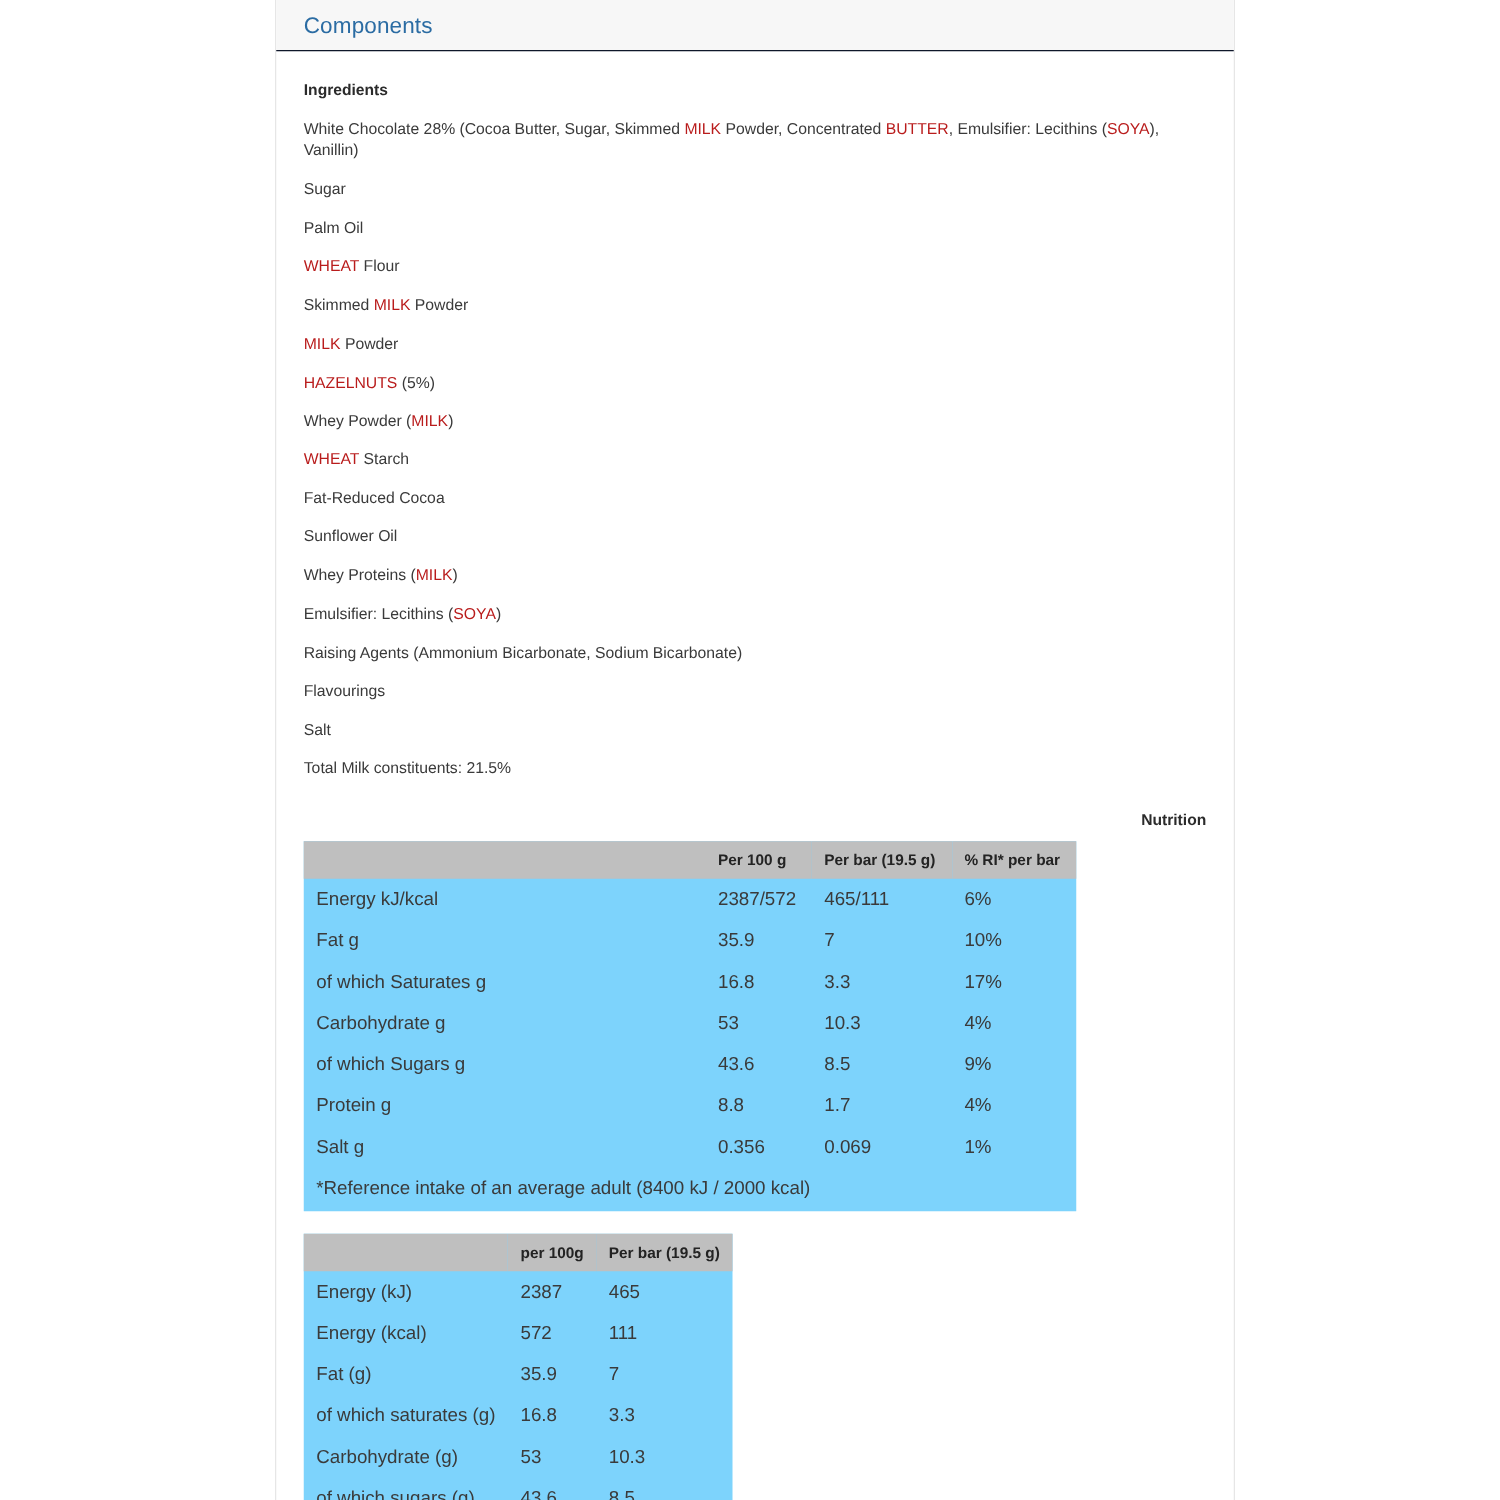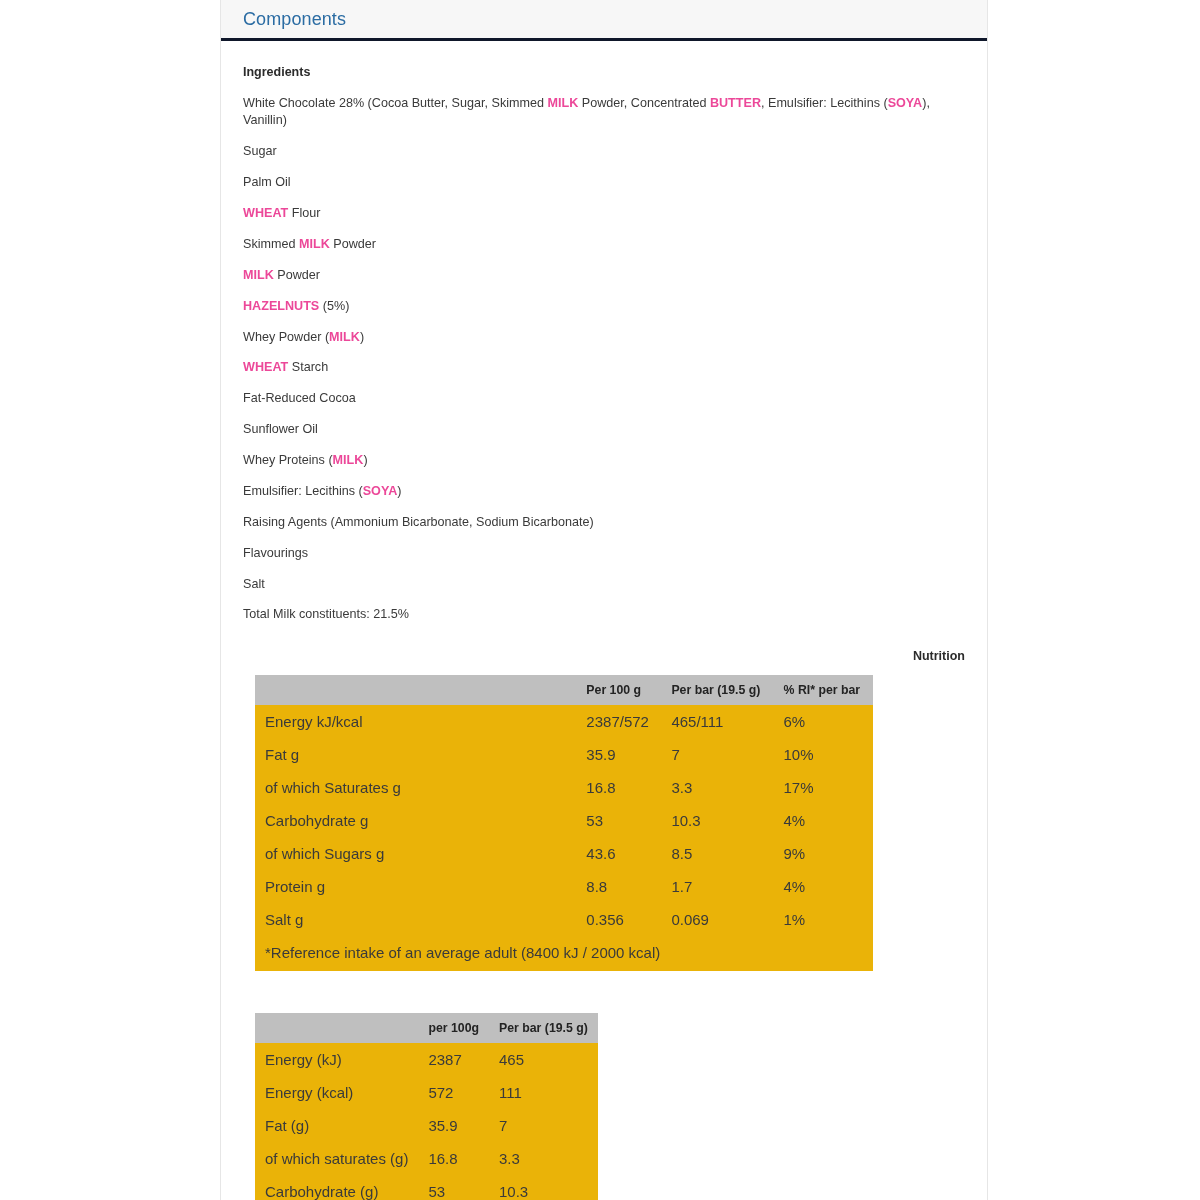--- a/index.html
+++ b/index.html
@@ -37,21 +37,21 @@
     top: 0;
     width: 768px;
     min-height: 1200px;
     background: #ffffff;
     border-left: 1px solid #e6e6e6;
     border-right: 1px solid #e6e6e6;
   }
   .panel-header {
     height: 41px;
     background: #f7f7f7;
-    border-bottom: 3px solid #0f172a;
+    border-bottom: 1px solid #0f172a;
     display: flex;
     align-items: center;
     padding-left: 22px;
   }
   .panel-header h2 {
     margin: 0;
     font-size: 18px;
     font-weight: 400;
     color: #2b6ca3;
     letter-spacing: 0.1px;
@@ -71,25 +71,25 @@
     margin: 0 0 0 0;
     padding: 0;
   }
   .ing-list li {
     font-size: 12.6px;
     color: #3a3a3a;
     line-height: 1.38;
     margin-bottom: 13.5px;
     max-width: 710px;
   }
-  .ing-list li b { font-weight: bold; color: #ec4899; }
+  .ing-list li b { font-weight: normal; color: #b91c1c; }
   table.nut {
     border-collapse: collapse;
-    background: #eab308;
-    margin: 12px;
+    background: #7dd3fc;
+    margin: 0;
   }
   table.nut th {
     background: #bfbfbf;
     color: #232323;
     font-size: 12.3px;
     font-weight: bold;
     text-align: left;
     padding: 8px 10px;
     white-space: nowrap;
   }

